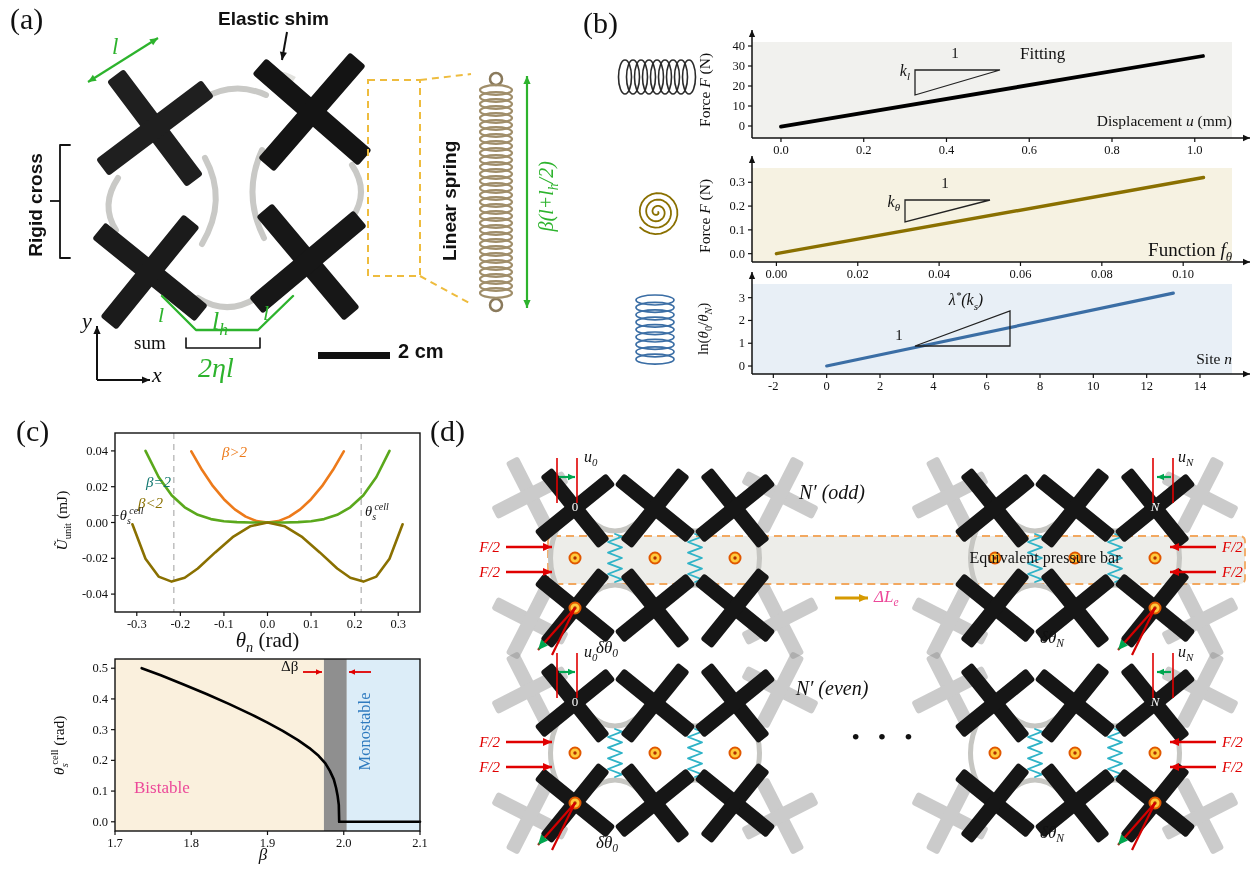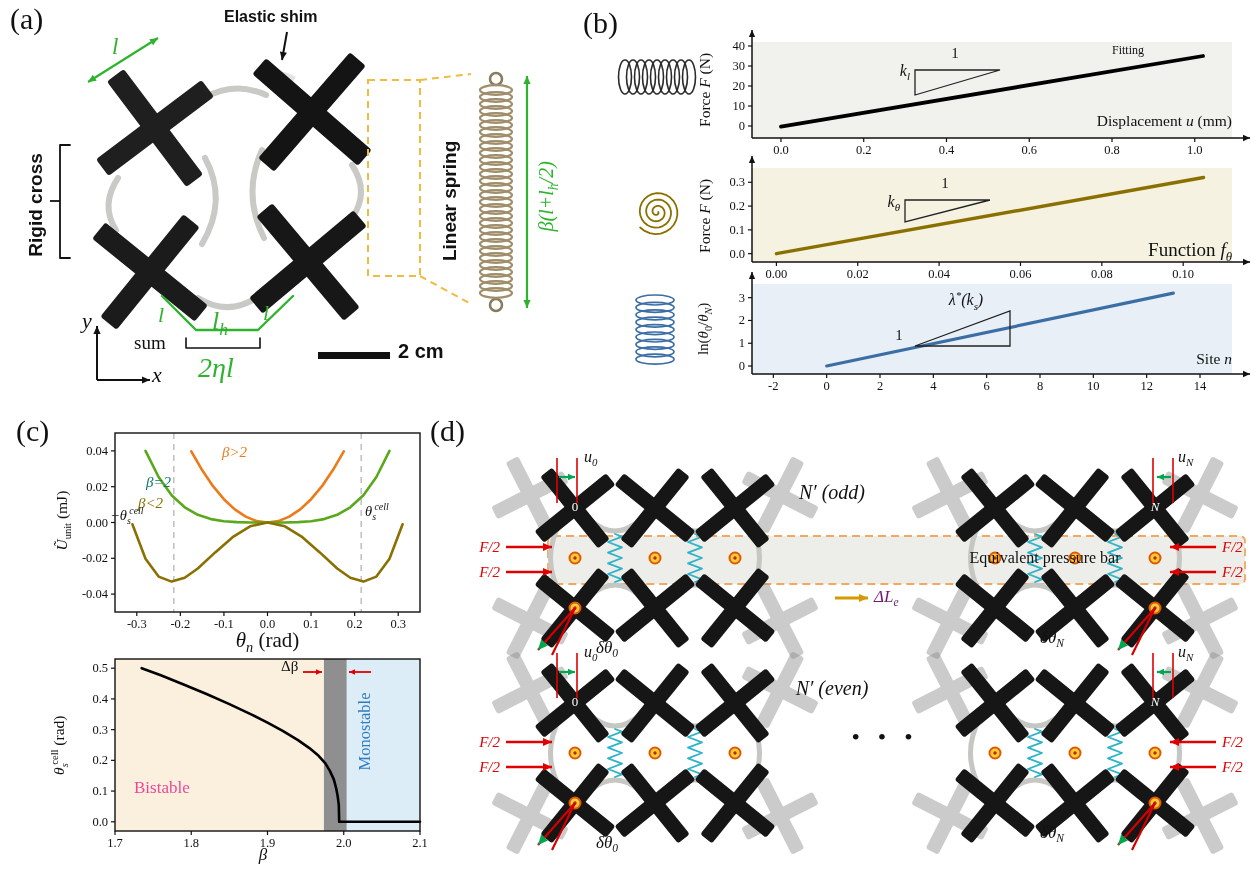--- a/index.html
+++ b/index.html
@@ -609,39 +609,39 @@
       <line x1="715" y1="379" x2="678" y2="421" stroke="#d40000" stroke-width="2.2"></line>
       <line x1="715" y1="379" x2="692" y2="426" stroke="#d40000" stroke-width="2.2"></line>
       <polygon fill="#00a650" points="678,421 687.9567834009076,416.4051698282296 681.1643971789026,410.500638567315"></polygon>
     </svg>
 
   <div class="lbl plabel" style="left:10px;top:2px">(a)</div>
   <div class="lbl plabel" style="left:583px;top:6px">(b)</div>
   <div class="lbl plabel" style="left:16px;top:414px">(c)</div>
   <div class="lbl plabel" style="left:430px;top:414px">(d)</div>
 
-  <div class="lbl bs" style="left:224px;top:8px;font-size:16px">Elastic shim</div>
+  <div class="lbl bs" style="left:218px;top:8px;font-size:19px">Elastic shim</div>
   <div class="lbl green it" style="left:112px;top:34px;font-size:23px">l</div>
   <div class="lbl bs ctr" style="left:-24px;top:194px;width:120px;font-size:19px;transform:rotate(-90deg)">Rigid cross</div>
   <div class="lbl bs ctr" style="left:385px;top:190px;width:130px;font-size:19px;transform:rotate(-90deg)">Linear spring</div>
   <div class="lbl green it ctr" style="left:468px;top:183px;width:160px;font-size:20px;transform:rotate(-90deg)"><span>β(l+l</span><sub>h</sub><span>/2)</span></div>
   <div class="lbl green it" style="left:158px;top:302px;font-size:22px">l</div>
   <div class="lbl green it" style="left:212px;top:306px;font-size:26px"><span>l</span><sub>h</sub></div>
   <div class="lbl green it" style="left:263px;top:300px;font-size:22px">l</div>
   <div class="lbl" style="left:134px;top:332px;font-size:19px">sum</div>
   <div class="lbl green it" style="left:198px;top:352px;font-size:28px">2ηl</div>
   <div class="lbl bs" style="left:398px;top:340px;font-size:20px">2 cm</div>
   <div class="lbl it" style="left:152px;top:362px;font-size:22px">x</div>
   <div class="lbl it" style="left:82px;top:308px;font-size:22px">y</div>
 
   <div class="lbl ctr" style="left:650px;top:81px;width:110px;font-size:15.5px;transform:rotate(-90deg)"><span>Force </span><span class="it">F</span><span> (N)</span></div>
   <div class="lbl ctr" style="left:650px;top:207px;width:110px;font-size:15.5px;transform:rotate(-90deg)"><span>Force </span><span class="it">F</span><span> (N)</span></div>
   <div class="lbl ctr" style="left:645px;top:319px;width:120px;font-size:15px;transform:rotate(-90deg)"><span>ln(</span><span class="it">θ</span><sub>0</sub><span>/</span><span class="it">θ</span><sub class="it">N</sub><span>)</span></div>
 
-  <div class="lbl" style="left:1112px;top:44px;font-size:12px">Fitting</div>
+  <div class="lbl" style="left:1020px;top:44px;font-size:17px">Fitting</div>
   <div class="lbl it rt" style="left:872px;top:62px;width:38px;font-size:16px"><span>k</span><sub>l</sub></div>
   <div class="lbl ctr" style="left:944px;top:45px;width:22px;font-size:15px">1</div>
   <div class="lbl it rt" style="left:860px;top:193px;width:40px;font-size:16px"><span>k</span><sub>θ</sub></div>
   <div class="lbl ctr" style="left:934px;top:175px;width:22px;font-size:15px">1</div>
   <div class="lbl it ctr" style="left:918px;top:289px;width:96px;font-size:16px"><span>λ</span><sup>*</sup><span>(k</span><sub>s</sub><span>)</span></div>
   <div class="lbl ctr" style="left:888px;top:327px;width:22px;font-size:15px">1</div>
 
   <div class="lbl rt" style="left:1000px;top:112px;width:232px;font-size:15.5px"><span>Displacement </span><span class="it">u</span><span> (mm)</span></div>
   <div class="lbl rt" style="left:1032px;top:239px;width:200px;font-size:19px"><span>Function </span><span class="it">f</span><sub class="it">θ</sub></div>
   <div class="lbl rt" style="left:1082px;top:350px;width:150px;font-size:15.5px"><span>Site </span><span class="it">n</span></div>
@@ -655,21 +655,21 @@
   <div class="lbl it" style="left:365px;top:501px;font-size:14.5px"><span>θ</span><sub>s</sub><sup class="stk">cell</sup></div>
   <div class="lbl ctr" style="left:-5px;top:734px;width:130px;font-size:15.5px;transform:rotate(-90deg)"><span class="it">θ</span><sub class="it">s</sub><sup class="stk">cell</sup><span> (rad)</span></div>
   <div class="lbl it ctr" style="left:248px;top:845px;width:30px;font-size:17px">β</div>
   <div class="lbl" style="left:134px;top:778px;font-size:17px;color:#ec4899">Bistable</div>
   <div class="lbl ctr" style="left:309px;top:722px;width:112px;font-size:16.5px;color:#2f7bbf;transform:rotate(-90deg)">Monostable</div>
   <div class="lbl" style="left:281px;top:658px;font-size:15px">Δβ</div>
 
   <div class="lbl it ctr" style="left:762px;top:481px;width:140px;font-size:20px">N′ (odd)</div>
   <div class="lbl it ctr" style="left:762px;top:677px;width:140px;font-size:20px">N′ (even)</div>
   <div class="lbl ctr" style="left:933px;top:549px;width:224px;font-size:16px">Equivalent pressure bar</div>
-  <div class="lbl it" style="left:874px;top:587px;font-size:17px;color:#701a75"><span>ΔL</span><sub>e</sub></div>
+  <div class="lbl it" style="left:874px;top:587px;font-size:17px;color:#ec4899"><span>ΔL</span><sub>e</sub></div>
   <div class="lbl ctr" style="left:810px;top:724px;width:150px;font-size:24px;letter-spacing:6px">•  •  •</div>
 
   <div class="lbl it" style="left:584px;top:448px;font-size:16px"><span>u</span><sub>0</sub></div>
   <div class="lbl it" style="left:1178px;top:448px;font-size:16px"><span>u</span><sub>N</sub></div>
   <div class="lbl it" style="left:584px;top:643px;font-size:16px"><span>u</span><sub>0</sub></div>
   <div class="lbl it" style="left:1178px;top:643px;font-size:16px"><span>u</span><sub>N</sub></div>
 
   <div class="lbl it rt red" style="left:460px;top:539px;width:40px;font-size:15px">F/2</div>
   <div class="lbl it rt red" style="left:460px;top:564px;width:40px;font-size:15px">F/2</div>
   <div class="lbl it red" style="left:1222px;top:539px;font-size:15px">F/2</div>

